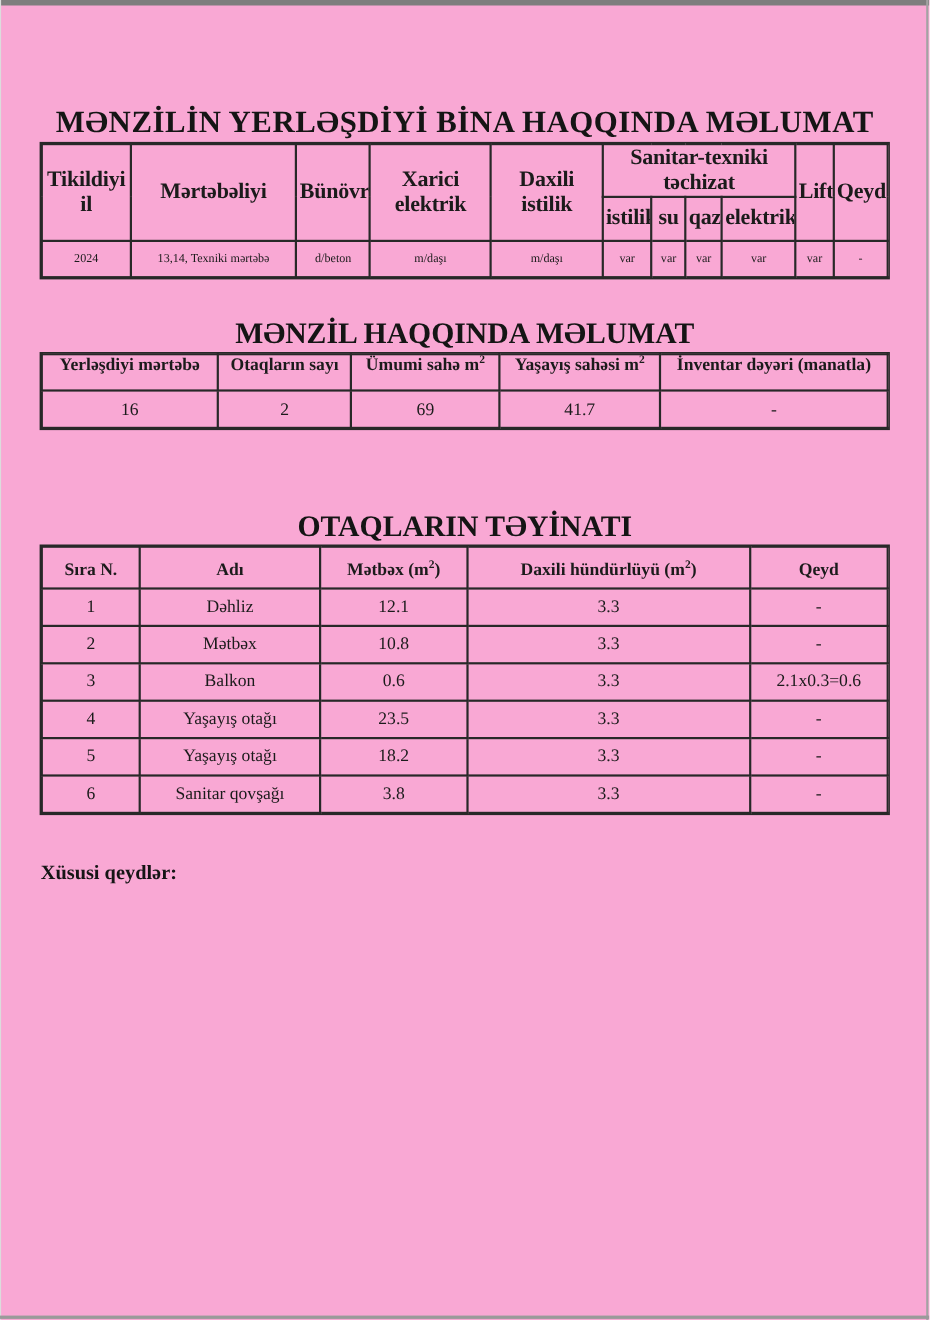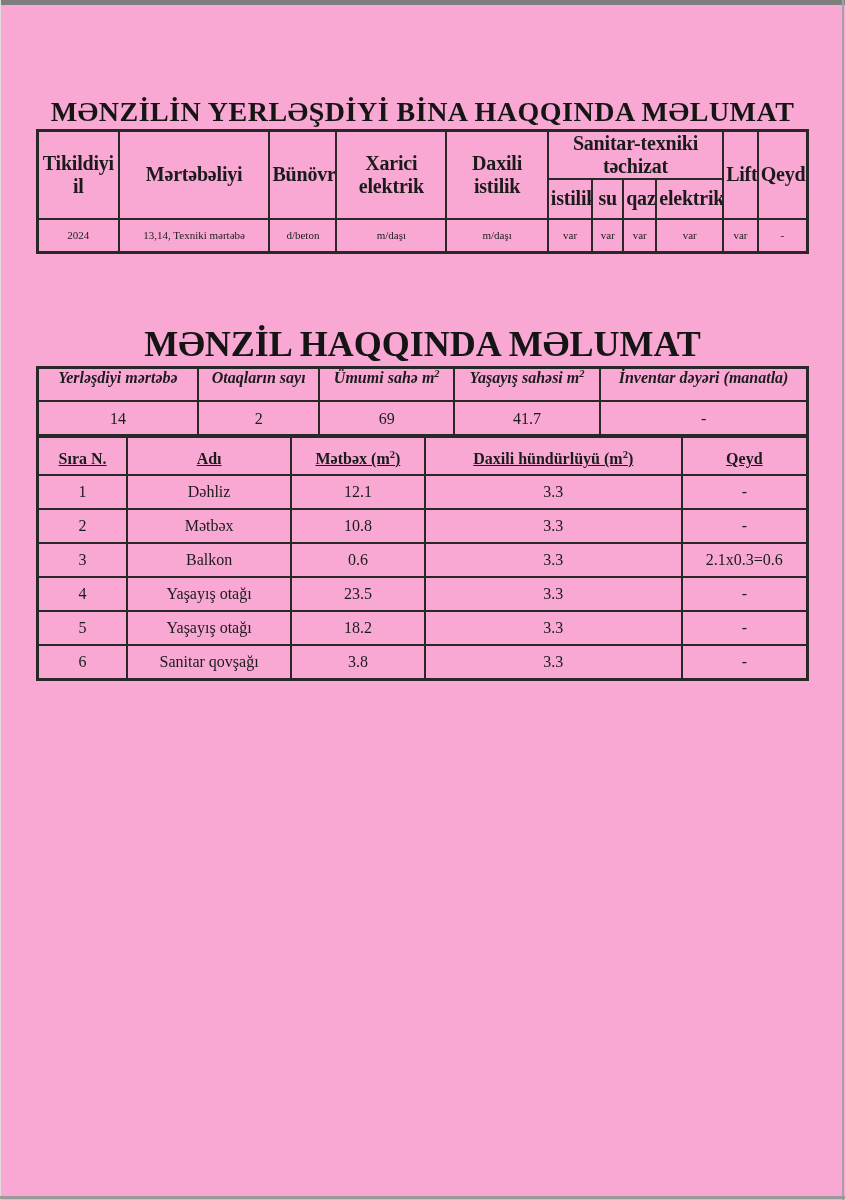--- a/index.html
+++ b/index.html
@@ -14,21 +14,21 @@
   
   .edge-top    { position:absolute; top:0; left:0; width:100%; height:5px; background:#7e7e7e; }
   .edge-right  { position:absolute; top:0; right:1px; width:2px; height:100%; background:#a3a3a3; }
   .edge-bottom { position:absolute; bottom:1px; left:0; width:100%; height:3px; background:#9a9a9a; }
   .edge-left   { position:absolute; top:0; left:0; width:1px; height:100%; background:#dcdcdc; }
 
   .content { position:absolute; left:37px; top:0; width:771px; }
 
   .title { font-weight:bold; text-align:center; margin:0; color:#151515; line-height:1.1; }
   .t1 { margin-top:97px; font-size:28px; letter-spacing:0.5px; margin-bottom:2px; }
-  .t2 { margin-top:72px; font-size:36px; margin-bottom:3px; }
+  .t2 { margin-top:36px; font-size:27px; margin-bottom:3px; }
   .t3 { margin-top:74px; font-size:27px; margin-bottom:2px; }
 
   table.tbl {
     width:100%;
     border-collapse:collapse;
     table-layout:fixed;
     box-shadow:0 0 0 1px #282828;
   }
   .tbl th, .tbl td {
     border:2px solid #282828;
@@ -41,25 +41,25 @@
   
   .building .r-top  { height:30px; }
   .building .r-sub  { height:40px; }
   .building .r-data { height:33px; }
   .building th { font-size:20px; vertical-align:middle; letter-spacing:-0.2px;margin-top:12px; }
   .building td { font-size:11px; vertical-align:middle; }
 
   
   .apartment .r-head { height:31px; }
   .apartment .r-data { height:34px; }
-  .apartment th { font-size:16px; vertical-align:bottom; padding-bottom:13px;font-style:italic; }
+  .apartment th { font-size:16px; vertical-align:bottom; padding-bottom:13px; }
   .apartment td { font-size:16px; vertical-align:bottom; padding-bottom:6px; }
 
   
-  .rooms .r-head { height:38px;text-decoration:underline; }
+  .rooms .r-head { height:38px; }
   .rooms .r-data { height:34px; }
   .rooms th { font-size:16px; vertical-align:bottom; padding-bottom:6px; }
   .rooms td { font-size:16px; vertical-align:bottom; padding-bottom:7px; }
 
   sup { font-size:10.5px; line-height:0; }
 
   .notes { margin-top:44px; font-weight:bold; font-size:18.5px; text-align:left; color:#151515; }
 </style>
 </head>
 <body>
@@ -137,29 +137,30 @@
         <tr class="r-head">
           <th>Yerləşdiyi mərtəbə</th>
           <th>Otaqların sayı</th>
           <th><span>Ümumi sahə m</span><sup>2</sup></th>
           <th><span>Yaşayış sahəsi m</span><sup>2</sup></th>
           <th>İnventar dəyəri (manatla)</th>
         </tr>
       </thead>
       <tbody>
         <tr class="r-data">
-          <td>14</td>
+          <td>16</td>
           <td>2</td>
           <td>69</td>
           <td>41.7</td>
           <td>-</td>
         </tr>
       </tbody>
     </table>
 
+    <h1 class="title t3">OTAQLARIN TƏYİNATI</h1>
 
     <table class="tbl rooms">
       <colgroup>
         <col style="width:11.6%">
           <col style="width:21.3%">
           <col style="width:17.4%">
         <col style="width:33.4%">
           <col style="width:16.3%">
       </colgroup>
       <thead>
@@ -210,15 +211,16 @@
         <tr class="r-data">
           <td>6</td>
           <td>Sanitar qovşağı</td>
           <td>3.8</td>
           <td>3.3</td>
           <td>-</td>
         </tr>
       </tbody>
     </table>
 
+    <div class="notes">Xüsusi qeydlər:</div>
 
   </div>
 </div>
 
 </body></html>

